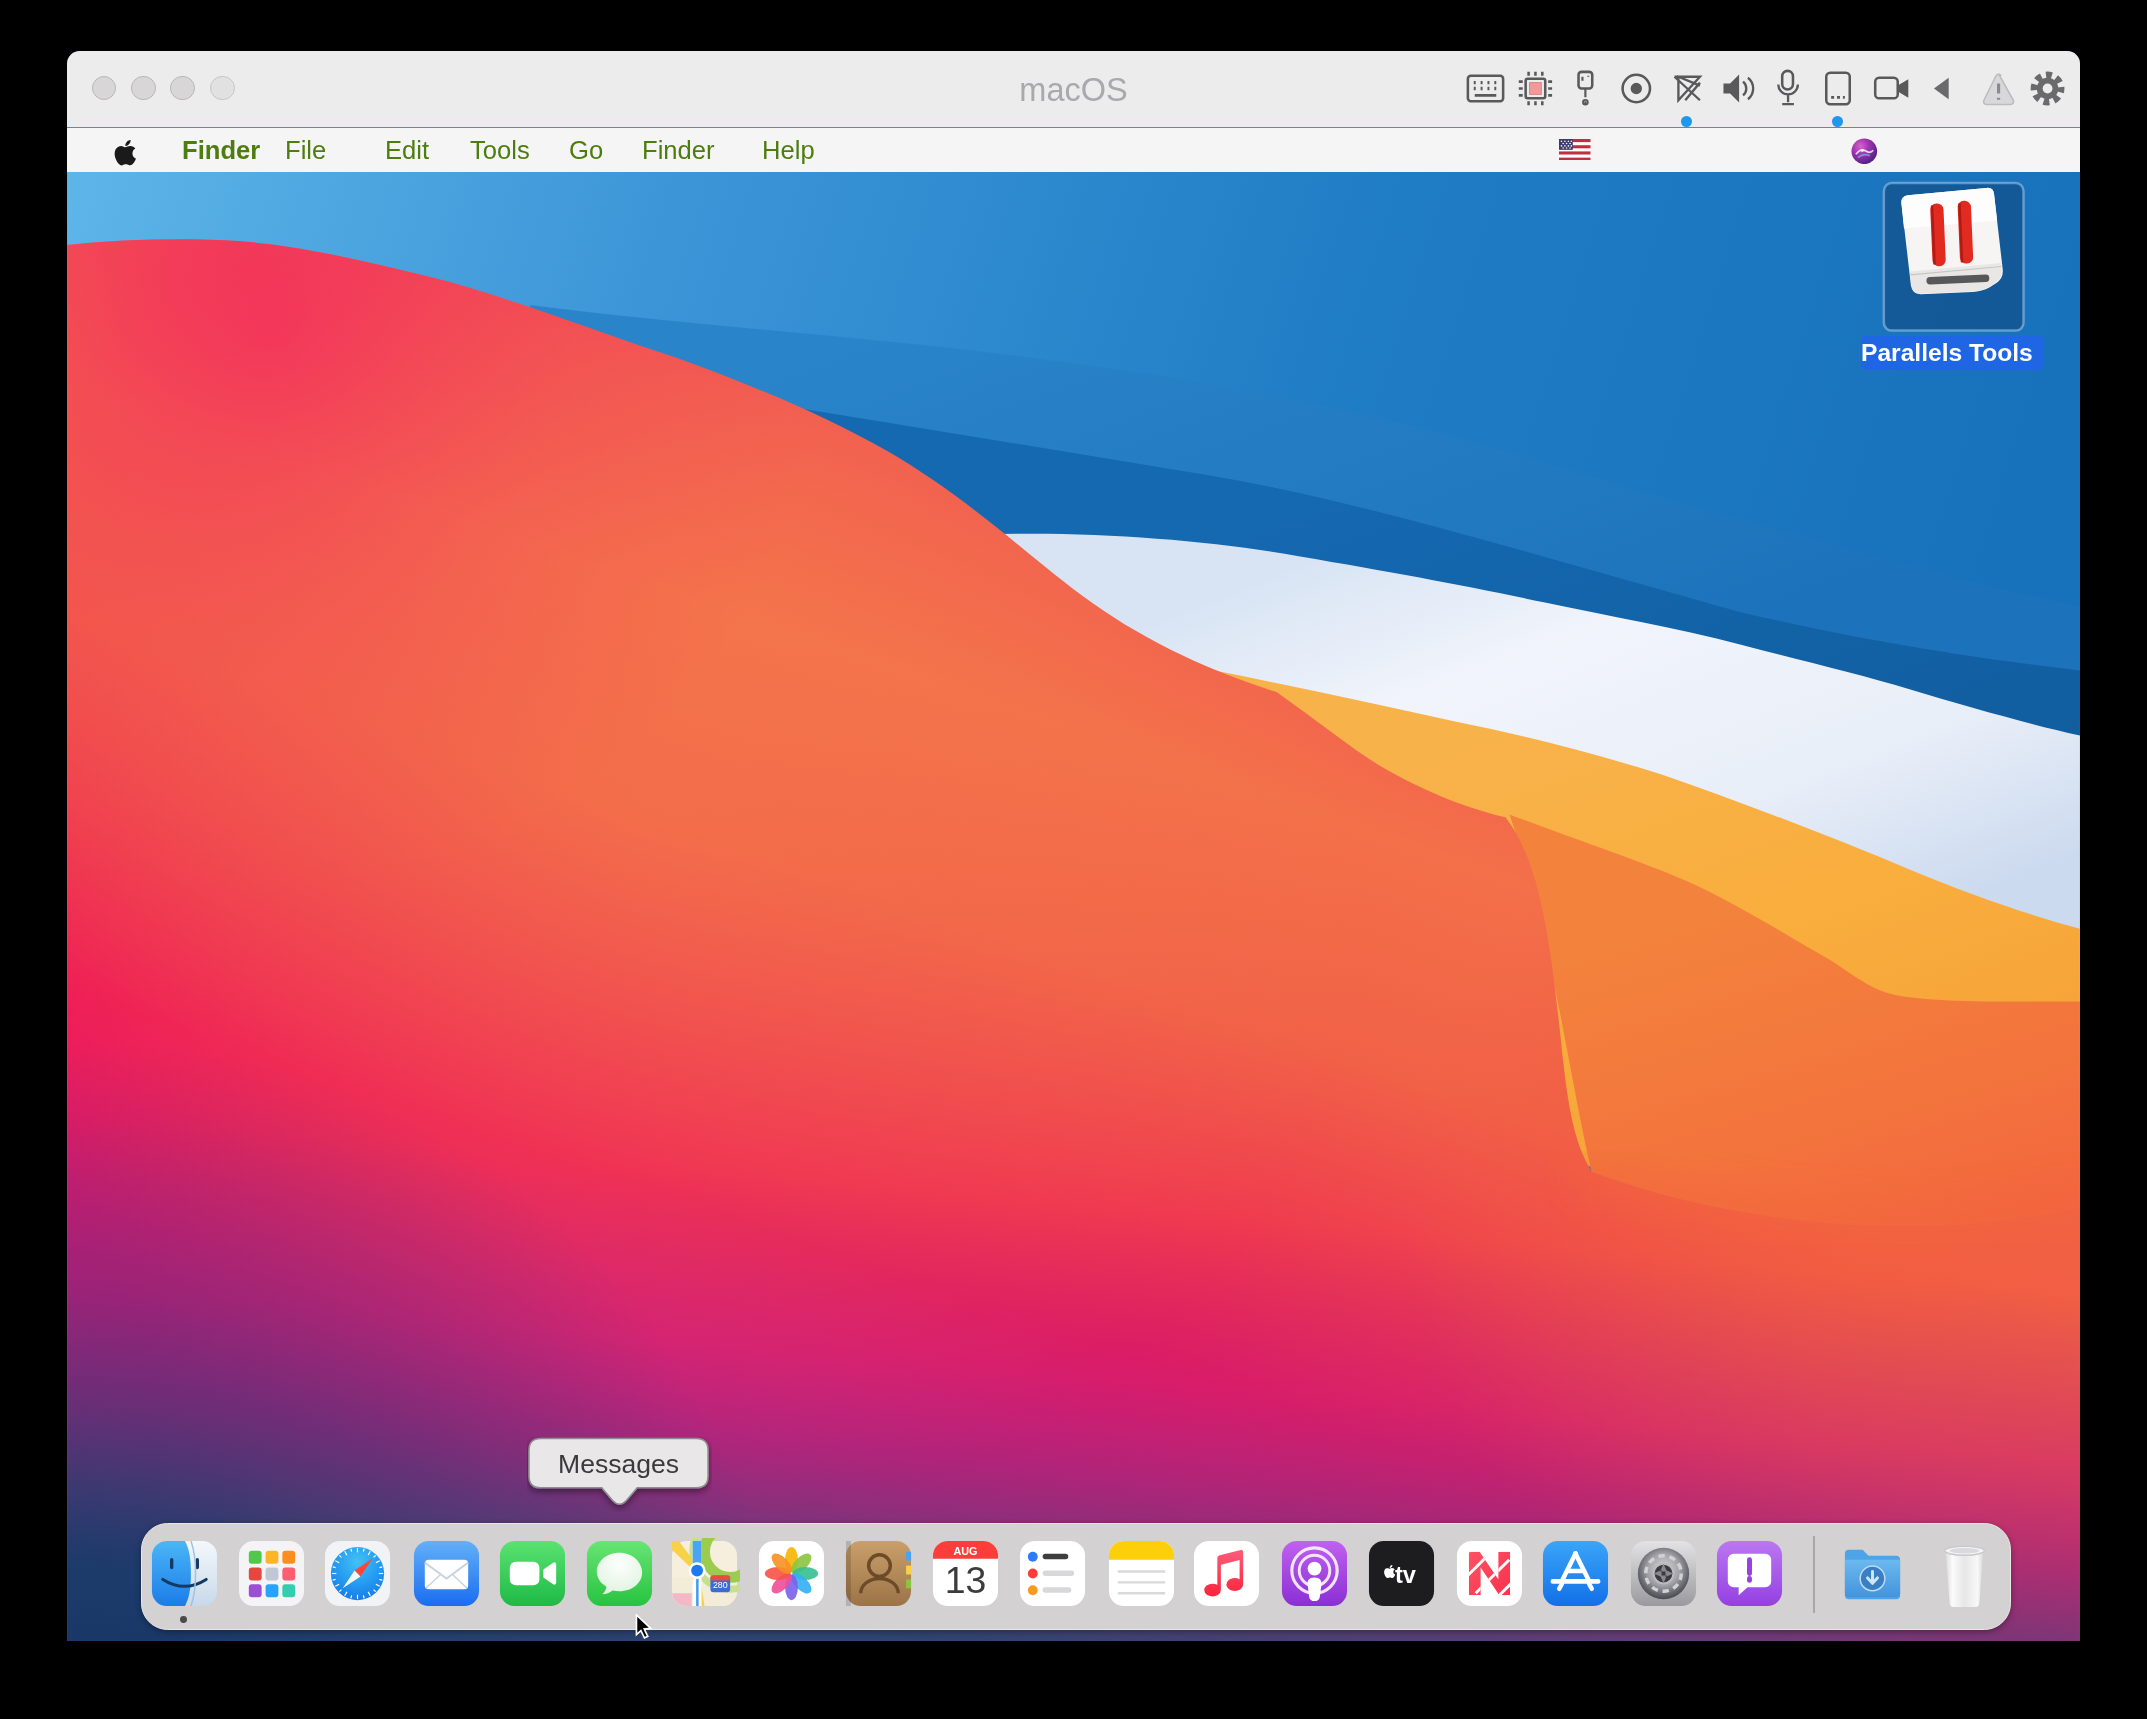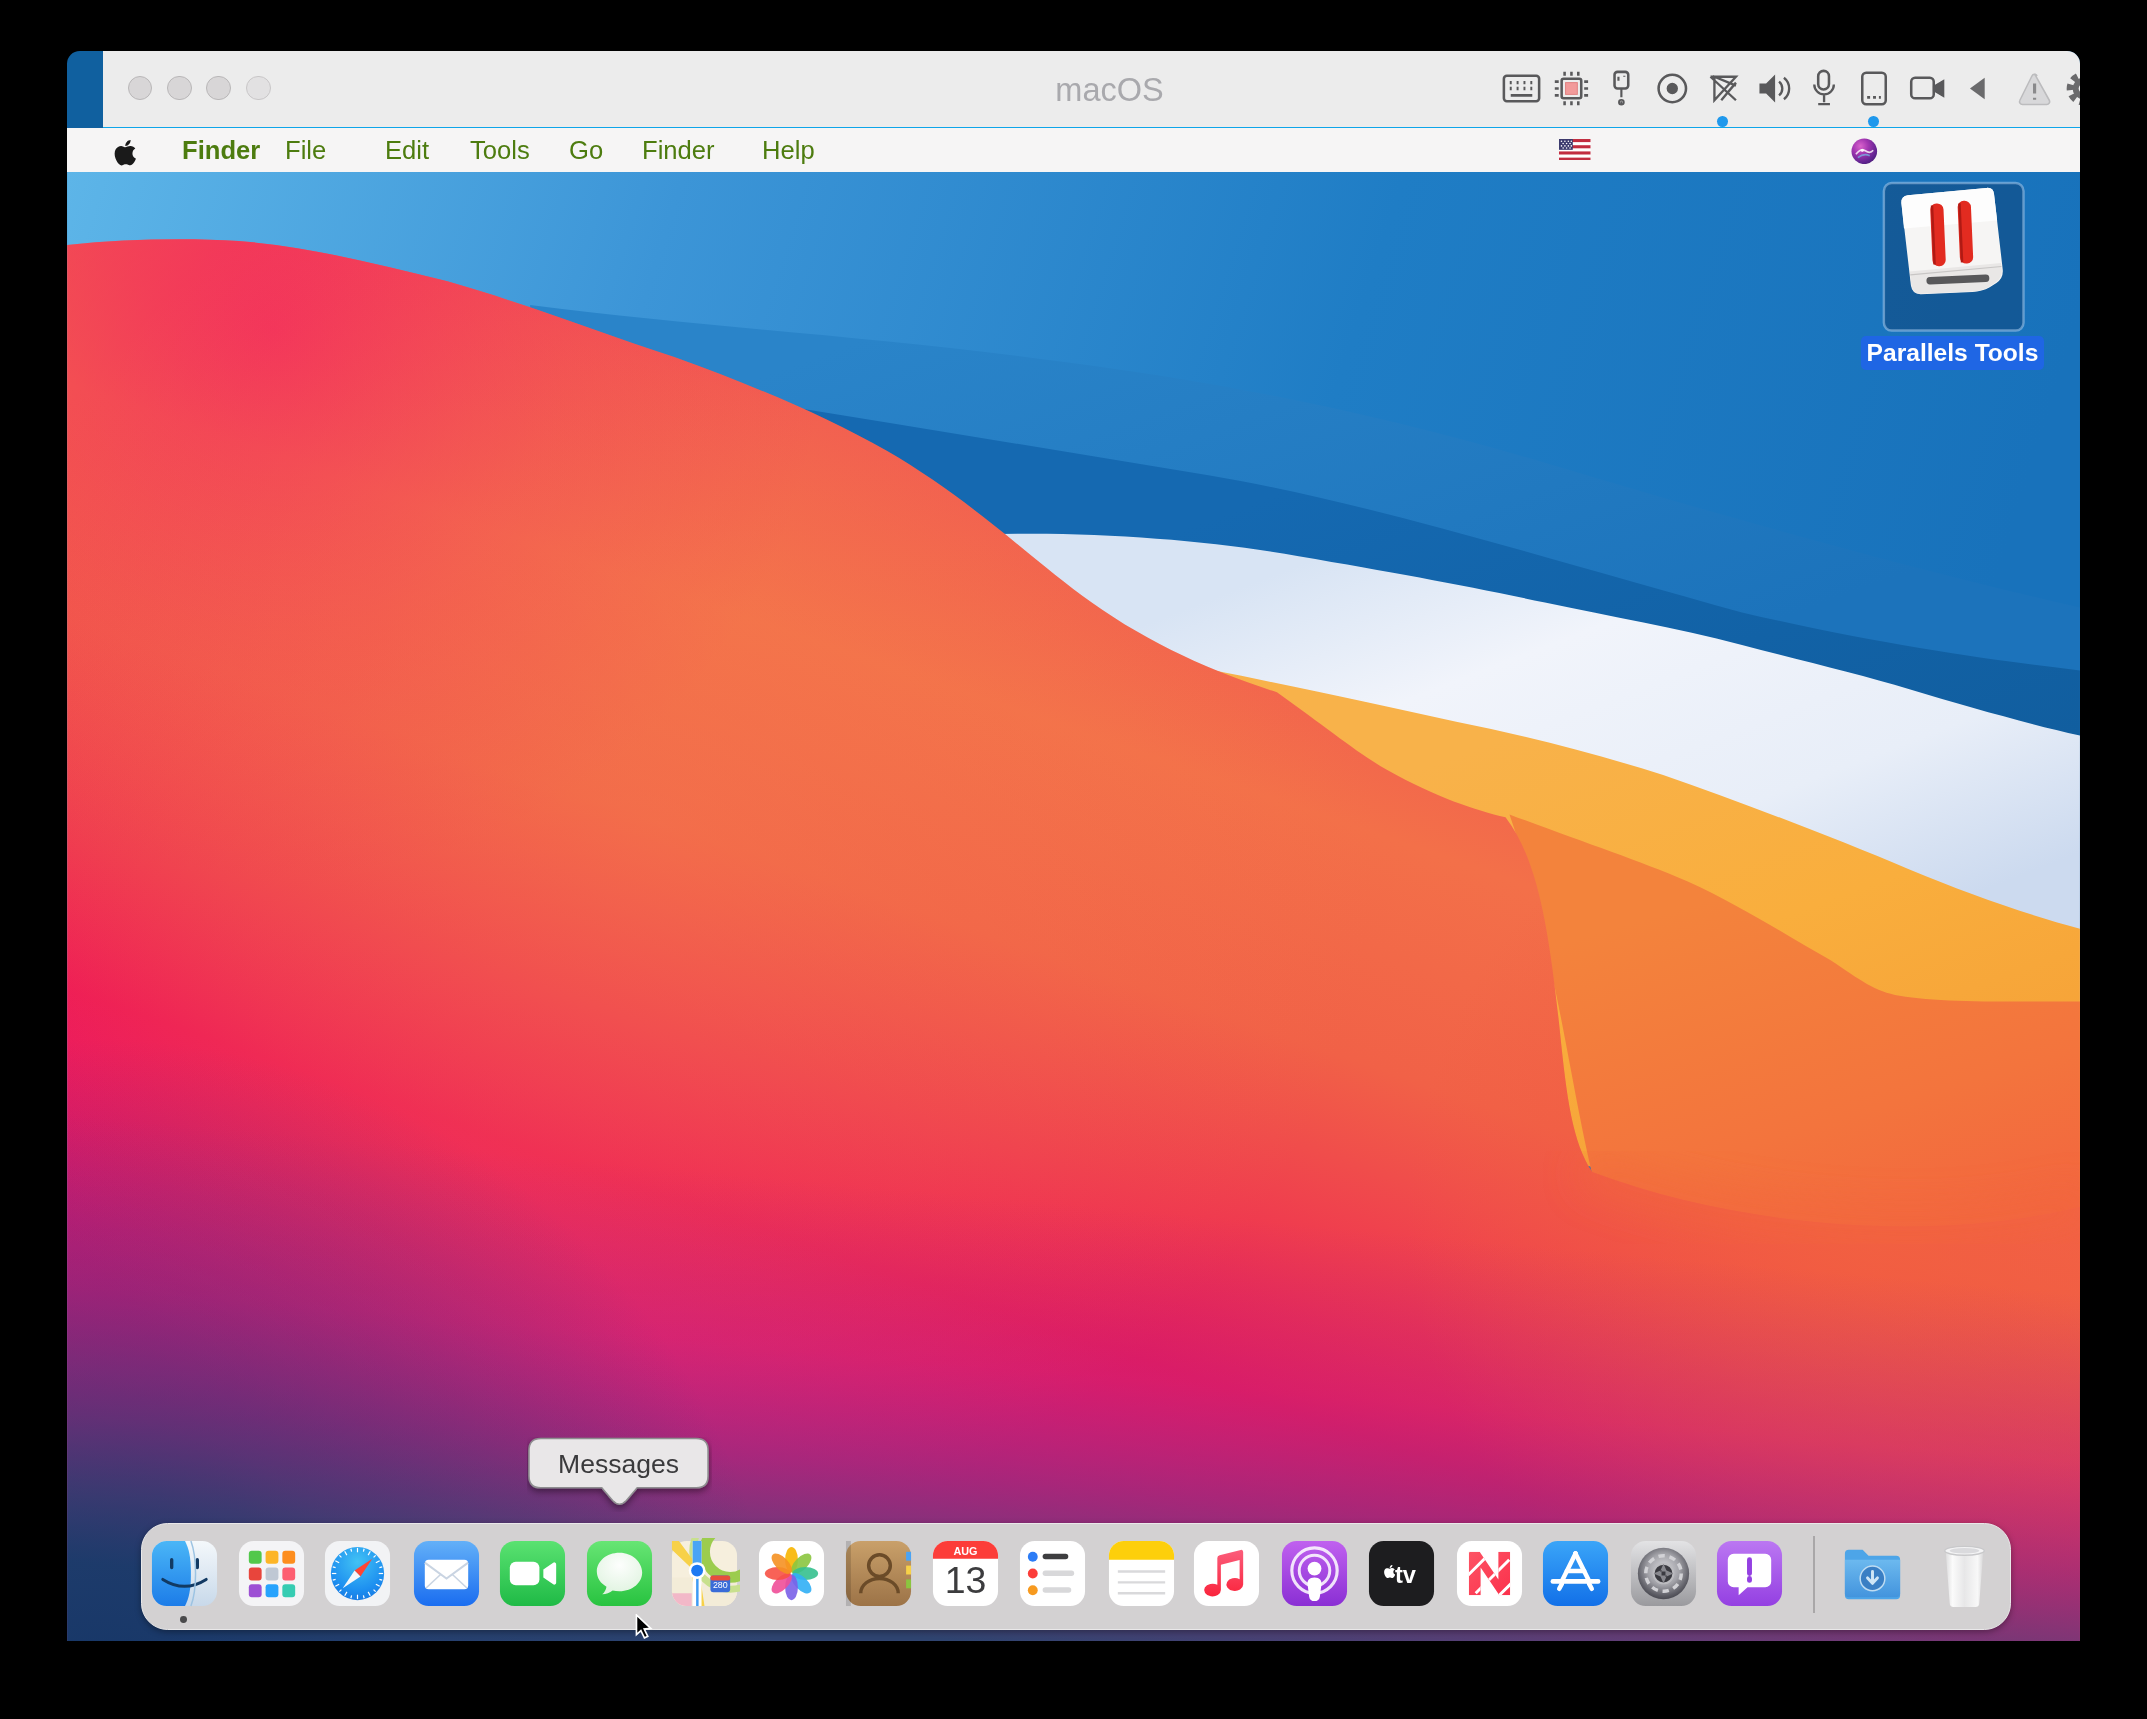--- a/index.html
+++ b/index.html
@@ -1,20 +1,20 @@
 <!DOCTYPE html>
 <html><head>
 <meta charset="utf-8">
 <style>
   html,body{margin:0;padding:0;width:2147px;height:1720px;background:#000;overflow:hidden;
     font-family:"Liberation Sans",sans-serif;}
   #win{position:absolute;left:67px;top:51px;width:2013px;height:1590px;
     border-radius:12.8px 12.8px 0 0;overflow:hidden;background:#10609f;}
   #titlebar{position:absolute;left:0;top:0;width:2013px;height:76px;background:#ececec;
-    border-bottom:6px solid #0ea5e9;margin-left:36px;}
+    border-bottom:6px solid #0ea5e9;}
   .tl{position:absolute;top:24.6px;width:24.6px;height:24.6px;border-radius:50%;
     background:#d8d6d7;border:1px solid #b9b7b8;box-sizing:border-box;}
   #title{position:absolute;left:0;top:0;width:100%;height:76px;line-height:79px;
     text-align:center;font-size:32.5px;color:#a9a9ad;}
   .sticon{position:absolute;top:17.7px;width:43px;height:43px;}
   .bdot{position:absolute;top:65px;width:10.8px;height:10.8px;border-radius:50%;background:#1f98ec;}
   #menubar{position:absolute;left:0;top:77px;width:2013px;height:44px;background:#f6f5f5;}
   .mi{position:absolute;top:0;height:44px;line-height:45px;font-size:25.6px;color:#4d7c0f;}
   #desktop{position:absolute;left:0;top:121px;width:2013px;height:1469px;}
   #wall{position:absolute;left:0;top:0;}
@@ -518,19 +518,19 @@
 <path d="M28 26 Q28 19 35 18.5 L115 14.5 Q122 14 122.5 21 L124.5 48 L29.5 52 z" fill="#fdfdfd"></path>
 <path d="M33.5 96 L126.5 91.5 L127 99 Q127 107 120 111 L113.5 115 Q106 119 96 119 L44 119 Q35.5 119 34.5 110 z" fill="#e9e7e6"></path>
 <path d="M33.8 99.5 L126.8 95" stroke="#c8c6c5" stroke-width="1.2"></path>
 <rect x="57" y="28" width="13.5" height="64" rx="6.5" fill="#e22b20"></rect>
 <rect x="85" y="26.5" width="13.5" height="64" rx="6.5" fill="#e22b20"></rect>
 <path d="M59 30 v60" stroke="#b01a14" stroke-width="2.5"></path>
 <path d="M87 29 v60" stroke="#b01a14" stroke-width="2.5"></path>
 <rect x="50" y="102.5" width="64" height="7.5" rx="3.7" fill="#58585a"></rect>
 </g>
 </svg>
-<div style="position:absolute;left:1794px;top:164px;width:183px;height:34px;background:#1f66e4;border-radius:4.9px;color:#fff;font-weight:700;font-size:24.6px;text-align:center;line-height:34px;">Parallels Tools</div>
+<div style="position:absolute;left:1794px;top:164px;width:183px;height:34px;background:#1f66e4;border-radius:4.9px;color:#fff;font-weight:700;font-size:24.6px;line-height:34px;">Parallels Tools</div>
 <svg style="position:absolute;left:567px;top:1442px;width:25.6px;height:27.6px;" viewBox="0 0 26 28">
 <path d="M2.5 1 L2.5 21 L7 16.8 L10.6 24.3 L14 22.7 L10.4 15.3 L17 14.6 Z" fill="#000" stroke="#fff" stroke-width="1.7"></path>
 </svg>
 </div>
 </div>
 
 
 </body></html>

